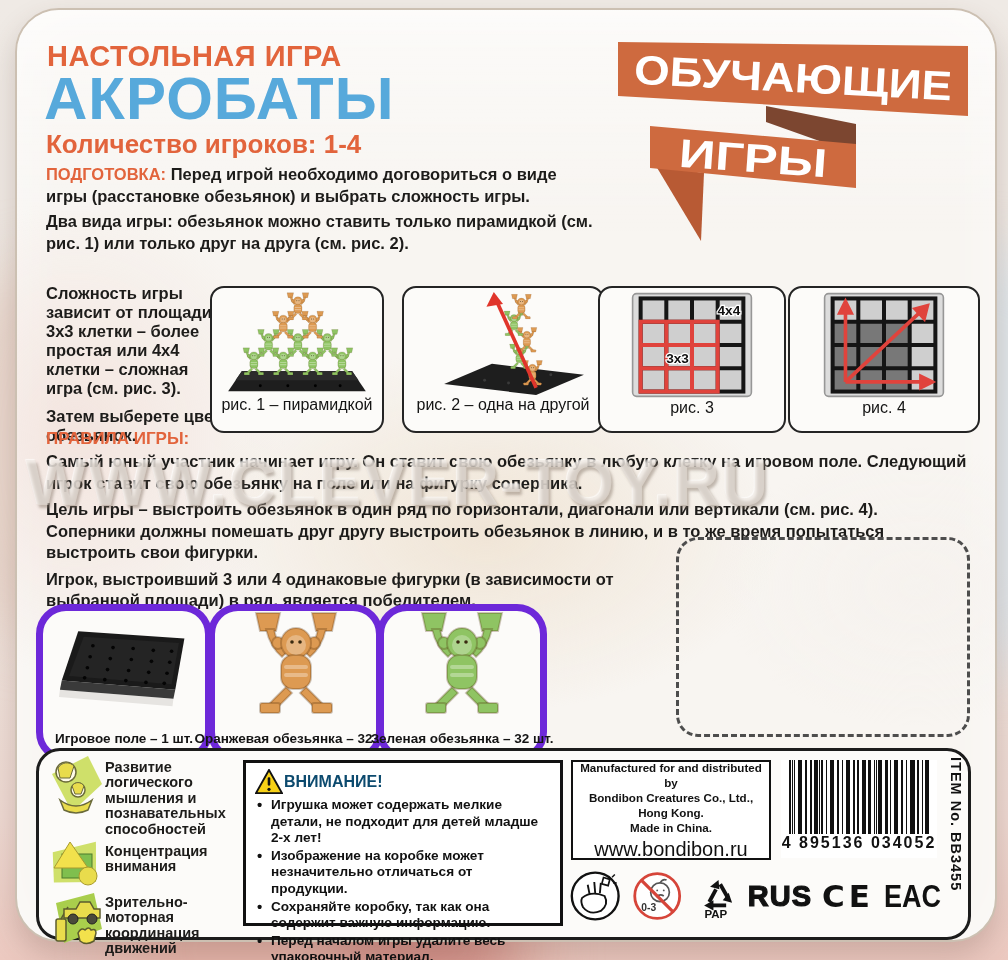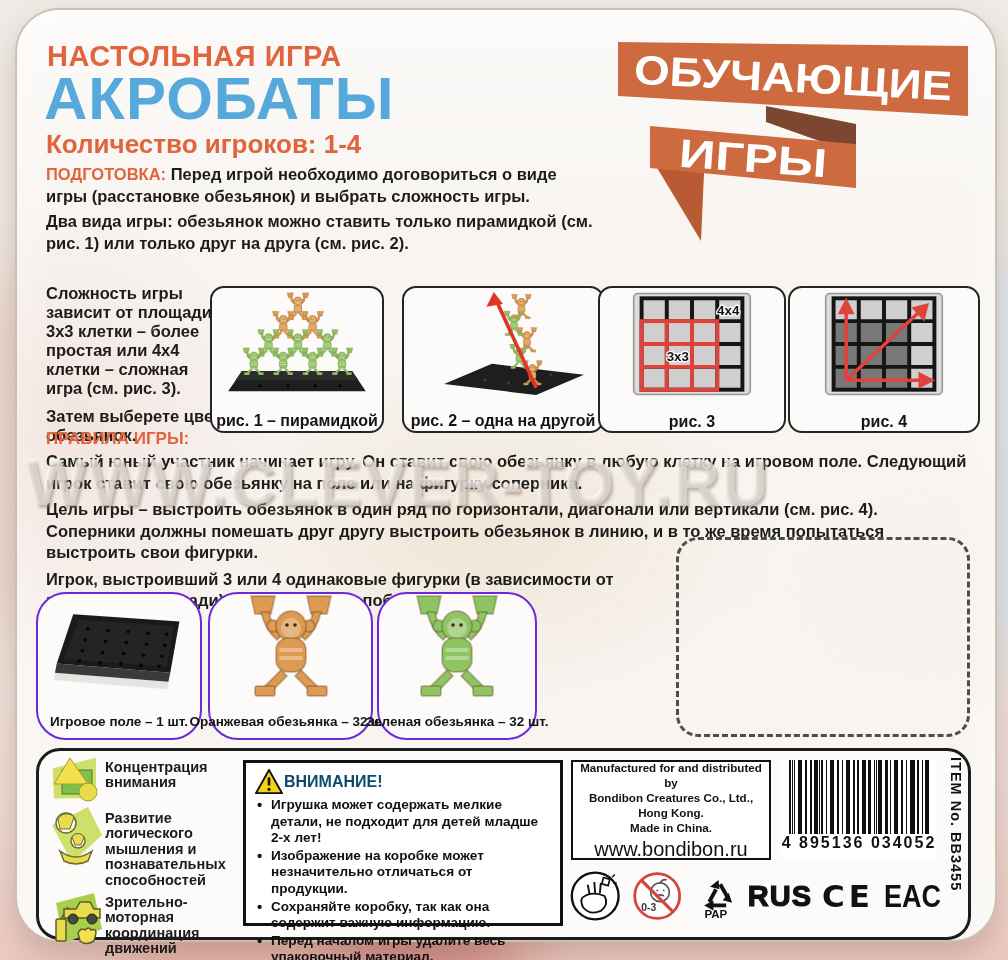--- a/index.html
+++ b/index.html
@@ -35,35 +35,35 @@
   .intro p{margin-bottom:3px;}
 
   .ribbon{position:absolute;left:616px;top:26px;width:356px;height:224px;}
 
   .diffcol{position:absolute;left:46px;top:284px;width:176px;font-size:16.5px;line-height:19px;font-weight:700;color:#1d1c1a;}
   .diffcol p{margin-bottom:9px;}
   .rules-heading{position:absolute;left:46px;top:429px;font-size:17px;font-weight:800;color:#E2643C;}
 
   .figrow{position:absolute;left:210px;top:286px;height:147px;}
   .figbox{position:absolute;top:0;height:143px;background:#fcfbf9;border:2px solid #242424;border-radius:14px;
-          display:flex;flex-direction:column;align-items:center;justify-content:flex-start;gap:16px;}
+          display:flex;flex-direction:column;align-items:center;justify-content:flex-start;}
   .figbox svg{margin-top:4px;}
-  .figcap{font-size:16px;font-weight:700;color:#141414;margin-top:1px;white-space:nowrap;}
+  .figcap{font-size:16px;font-weight:400;color:#141414;margin-top:1px;white-space:nowrap;}
   .f1{left:0;width:170px;} .f2{left:192px;width:198px;} .f3{left:388px;width:184px;} .f4{left:578px;width:188px;}
 
   .rules{position:absolute;left:46px;top:451px;width:924px;font-size:16.5px;line-height:21.5px;font-weight:700;color:#1d1c1a;}
   .rules p{margin-bottom:5px;}
   .rules .p3{width:600px;}
 
   .watermark{position:absolute;left:26px;top:446px;width:900px;font-size:64px;font-weight:800;letter-spacing:2px;
      color:rgba(235,228,221,.55);text-shadow:2px 3px 3px rgba(125,108,96,.45),-1px -1px 1px rgba(255,255,255,.65);
      pointer-events:none;white-space:nowrap;z-index:6;}
 
   .comprow{position:absolute;left:0;top:592px;height:148px;width:1008px;}
-  .compcard{position:absolute;top:0;height:144px;background:#fcfbf9;border:2px solid #6d28d9;border-radius:30px;
+  .compcard{position:absolute;top:12px;height:144px;background:#fcfbf9;border:7px solid #6d28d9;border-radius:30px;
             display:flex;flex-direction:column;align-items:center;justify-content:flex-start;}
   .compcap{font-size:13.5px;font-weight:800;color:#141414;white-space:nowrap;margin-top:auto;margin-bottom:9px;}
   .c1{left:36px;width:162px;} .c2{left:208px;width:161px;} .c3{left:377px;width:156px;}
 
   .dashed{position:absolute;left:676px;top:537px;width:288px;height:194px;border:3px dashed #4d4d4d;border-radius:22px;}
 
   
   .panel{position:absolute;left:36px;top:748px;width:929px;height:186px;border:3px solid #1c1c1c;border-radius:24px;
          background:#fcfbf9;}
   .skills{position:absolute;left:8px;top:3px;width:198px;}
@@ -313,38 +313,38 @@
       <div class="compcap">Зеленая обезьянка – 32 шт.</div>
     </div>
   </div>
 
   <div class="dashed"></div>
 
   <div class="panel">
 
     <div class="skills">
       <div class="skillrow">
-        <svg viewBox="0 0 56 50" width="58" height="50">
-          <polygon points="6,12 50,6 46,46 4,42" fill="#cfe06a" transform="rotate(-6 28 25)"></polygon>
-          <rect x="14" y="16" width="30" height="24" fill="#7FBF4E" stroke="#4c7a2c" stroke-width="1"></rect>
-          <polygon points="22,4 40,30 6,30" fill="#F2E14C" stroke="#a99b2e" stroke-width="1"></polygon>
-          <circle cx="40" cy="38" r="9" fill="#E9DC4C" stroke="#a99b2e" stroke-width="1"></circle>
-        </svg>
-        <div class="skilllabel">Концентрация внимания</div>
-      </div>
-      <div class="skillrow">
         <svg viewBox="0 0 56 62" width="58" height="62">
           <polygon points="4,20 40,2 54,30 24,58" fill="#cfe06a"></polygon>
           <circle cx="18" cy="18" r="10" fill="#fffbe8" stroke="#6a6a3a" stroke-width="1.5"></circle>
           <path d="M10,14 A10,10 0 0 1 26,12 L22,24 L12,24 Z" fill="#E9DC4C" stroke="#6a6a3a" stroke-width="1"></path>
           <circle cx="30" cy="36" r="7" fill="#fffbe8" stroke="#6a6a3a" stroke-width="1.5"></circle>
           <path d="M24,32 A7,7 0 0 1 36,32 L33,40 L27,40 Z" fill="#E9DC4C" stroke="#6a6a3a" stroke-width="1"></path>
           <path d="M12,46 Q28,58 44,46 L40,56 Q28,62 16,56 Z" fill="#E9DC4C" stroke="#6a6a3a" stroke-width="1.5"></path>
         </svg>
         <div class="skilllabel">Развитие логического мышления и познавательных способностей</div>
+      </div>
+      <div class="skillrow">
+        <svg viewBox="0 0 56 50" width="58" height="50">
+          <polygon points="6,12 50,6 46,46 4,42" fill="#cfe06a" transform="rotate(-6 28 25)"></polygon>
+          <rect x="14" y="16" width="30" height="24" fill="#7FBF4E" stroke="#4c7a2c" stroke-width="1"></rect>
+          <polygon points="22,4 40,30 6,30" fill="#F2E14C" stroke="#a99b2e" stroke-width="1"></polygon>
+          <circle cx="40" cy="38" r="9" fill="#E9DC4C" stroke="#a99b2e" stroke-width="1"></circle>
+        </svg>
+        <div class="skilllabel">Концентрация внимания</div>
       </div>
       <div class="skillrow">
         <svg viewBox="0 0 56 58" width="58" height="58">
           <polygon points="8,14 46,4 54,40 16,54" fill="#A9CE4C"></polygon>
           <rect x="8" y="30" width="10" height="22" rx="2" fill="#E9DC4C" stroke="#5c5c2e" stroke-width="1.5"></rect>
           <line x1="13" y1="30" x2="20" y2="18" stroke="#5c5c2e" stroke-width="1.5"></line>
           <path d="M16,20 h12 l4,-7 h10 l4,7 h6 v9 h-36 Z" fill="#E9DC4C" stroke="#5c5c2e" stroke-width="1.5"></path>
           <circle cx="25" cy="30" r="5" fill="#4a4a3a" stroke="#222" stroke-width="1"></circle>
           <circle cx="44" cy="30" r="5" fill="#4a4a3a" stroke="#222" stroke-width="1"></circle>
           <path d="M30,44 q3,-6 7,-3 q4,-4 6,0 q5,-2 5,3 l-2,8 q-8,5 -14,0 Z" fill="#F2E14C" stroke="#5c5c2e" stroke-width="1.5"></path>

